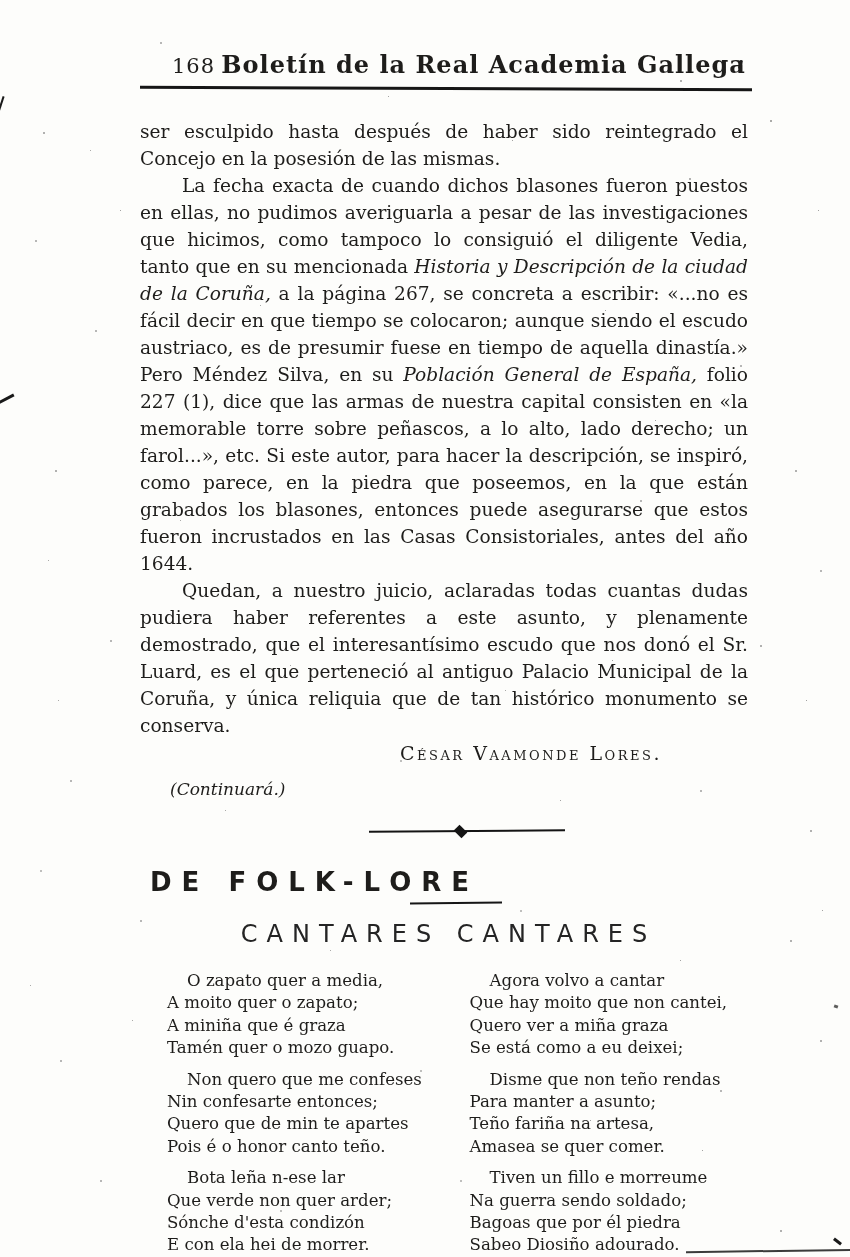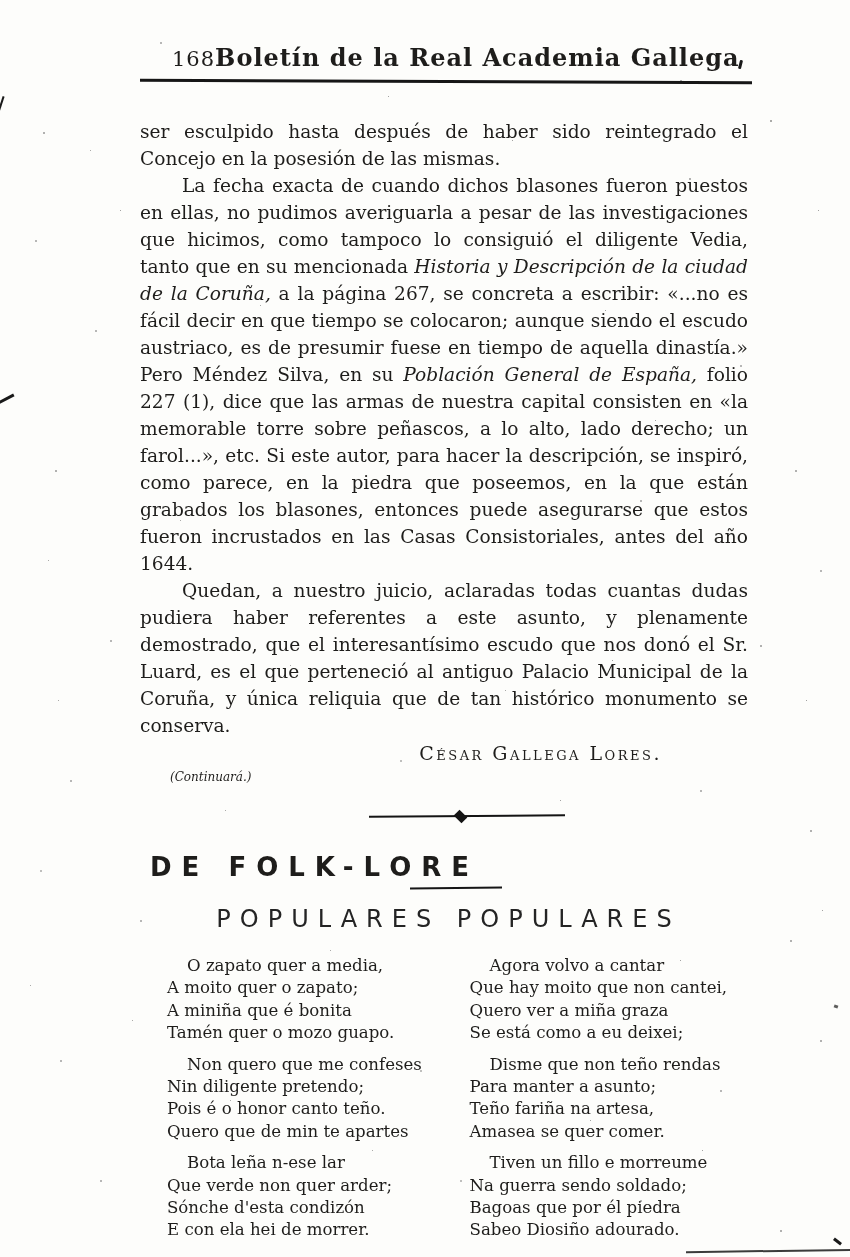--- a/index.html
+++ b/index.html
@@ -37,34 +37,34 @@
     30px 985px 0 #444,818px 210px 0 #333,505px 690px 0 #444,655px 420px 0 #333;}
   
   .mark{position:absolute;background:#191919;}
   .mark-slash-top-left{left:0px;top:96px;width:2px;height:17px;transform:rotate(18deg);}
   .mark-dash-left{left:-5px;top:398px;width:20px;height:3px;transform:rotate(-28deg);}
   .mark-apostrophe{left:739px;top:60px;width:3px;height:9px;transform:rotate(14deg);border-radius:1px;}
   .mark-bottom-line{right:-6px;bottom:5px;width:170px;height:2px;transform:rotate(-.8deg);opacity:.85;}
   .mark-corner-br{right:8px;bottom:14px;width:9px;height:3px;transform:rotate(38deg);}
   .mark-right-speck{right:12px;top:1005px;width:4px;height:3px;transform:rotate(20deg);opacity:.7;}
   
-  .header{position:absolute;top:43px;left:140px;width:612px;}
+  .header{position:absolute;top:50px;left:140px;width:612px;}
   .header-row{display:flex;align-items:baseline;}
   .page-number{font-size:21px;letter-spacing:1px;margin-left:32px;}
-  .journal-title{flex:1;font-weight:bold;font-size:24px;
+  .journal-title{flex:1;text-align:center;font-weight:bold;font-size:24px;
     letter-spacing:1px;transform:scaleY(1.02);}
   .header-rule{margin-top:8px;height:3px;background:#161616;transform:rotate(.25deg);}
   
   .content{position:absolute;top:118px;left:140px;width:608px;}
   .para{font-size:18.6px;line-height:27px;text-align:justify;margin:0;}
   .para.indent{text-indent:42px;}
   .italic{font-style:italic;}
   .signature{margin-top:3px;padding-right:86px;text-align:right;
     font-variant:small-caps;letter-spacing:2.5px;font-size:19px;}
-  .continuation{margin-top:6px;margin-left:30px;font-style:italic;font-size:12px;}
+  .continuation{margin-top:15px;margin-left:30px;font-style:italic;font-size:17px;}
   
   .divider{position:relative;width:196px;height:12px;margin:26px auto 0;transform:translateX(23px);}
   .divider-rule{position:absolute;left:0;top:5px;width:100%;height:2px;background:#141414;transform:rotate(-.4deg);}
   .divider-diamond{position:absolute;left:44%;top:1px;width:11px;height:11px;background:#141414;
     transform:rotate(45deg) scaleY(.75);}
   
   .section-title{margin-top:30px;text-align:left;
     font-family:"DejaVu Sans","Liberation Sans",sans-serif;
     font-weight:bold;font-size:26px;letter-spacing:10px;text-indent:10px;}
   .section-underline{width:92px;height:2px;background:#161616;margin:5px auto 0;transform:translateX(12px) rotate(-.5deg);}
@@ -103,46 +103,46 @@
   </div>
 
   <div class="content">
 
     <p class="para"><span>ser esculpido hasta después de haber sido reintegrado el Concejo en la posesión de las mismas.</span></p>
 
     <p class="para indent"><span>La fecha exacta de cuando dichos blasones fueron puestos en ellas, no pudimos averiguarla a pesar de las investigaciones que hicimos, como tampoco lo consiguió el diligente Vedia, tanto que en su mencionada </span><span class="italic">Historia y Descripción de la ciudad de la Coruña,</span><span> a la página 267, se concreta a escribir: «...no es fácil decir en que tiempo se colocaron; aunque siendo el escudo austriaco, es de presumir fuese en tiempo de aquella dinastía.» Pero Méndez Silva, en su </span><span class="italic">Población General de España,</span><span> folio 227 (1), dice que las armas de nuestra capital consisten en «la memorable torre sobre peñascos, a lo alto, lado derecho; un farol...», etc. Si este autor, para hacer la descripción, se inspiró, como parece, en la piedra que poseemos, en la que están grabados los blasones, entonces puede asegurarse que estos fueron incrustados en las Casas Consistoriales, antes del año 1644.</span></p>
 
     <p class="para indent"><span>Quedan, a nuestro juicio, aclaradas todas cuantas dudas pudiera haber referentes a este asunto, y plenamente demostrado, que el interesantísimo escudo que nos donó el Sr. Luard, es el que perteneció al antiguo Palacio Municipal de la Coruña, y única reliquia que de tan histórico monumento se conserva.</span></p>
 
-    <div class="signature">César Gallega Lores.</div>
+    <div class="signature">César Vaamonde Lores.</div>
     <div class="continuation">(Continuará.)</div>
 
     <div class="divider">
       <span class="divider-rule"></span>
       <span class="divider-diamond"></span>
     </div>
 
     <div class="section-title">DE FOLK-LORE</div>
     <div class="section-underline"></div>
-    <div class="subsection-title">POPULARES POPULARES</div>
+    <div class="subsection-title">CANTARES CANTARES</div>
 
     <div class="verses">
 
       <div class="verse-col verse-col-left">
         <div class="stanza">
           <div class="vline">O zapato quer a media,</div>
           <div class="vline">A moito quer o zapato;</div>
-          <div class="vline">A miniña que é bonita</div>
+          <div class="vline">A miniña que é graza</div>
           <div class="vline">Tamén quer o mozo guapo.</div>
         </div>
         <div class="stanza">
           <div class="vline">Non quero que me confeses</div>
-          <div class="vline">Nin diligente pretendo;</div>
+          <div class="vline">Nin confesarte entonces;</div>
+          <div class="vline">Quero que de min te apartes</div>
           <div class="vline">Pois é o honor canto teño.</div>
-          <div class="vline">Quero que de min te apartes</div>
         </div>
         <div class="stanza">
           <div class="vline">Bota leña n-ese lar</div>
           <div class="vline">Que verde non quer arder;</div>
           <div class="vline">Sónche d'esta condizón</div>
           <div class="vline">E con ela hei de morrer.</div>
         </div>
       </div>
 
       <div class="verse-col verse-col-right">

